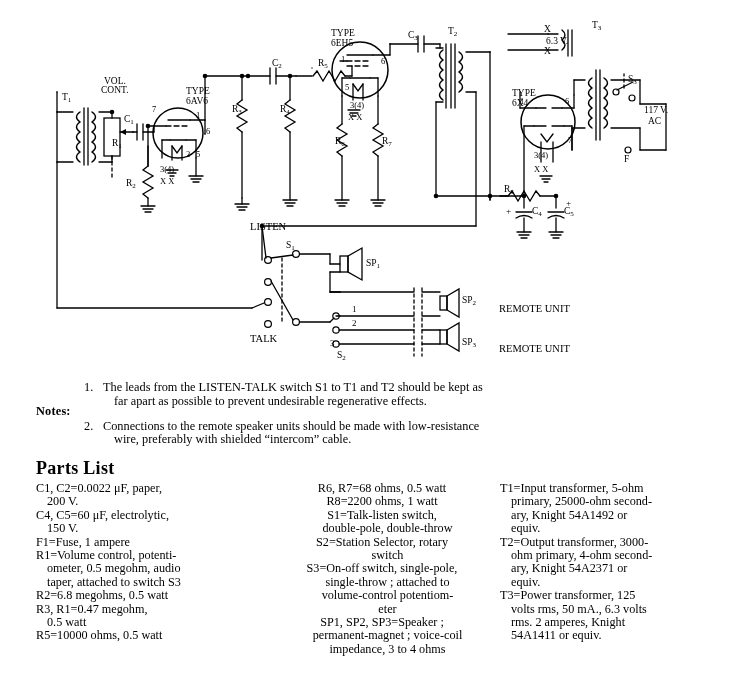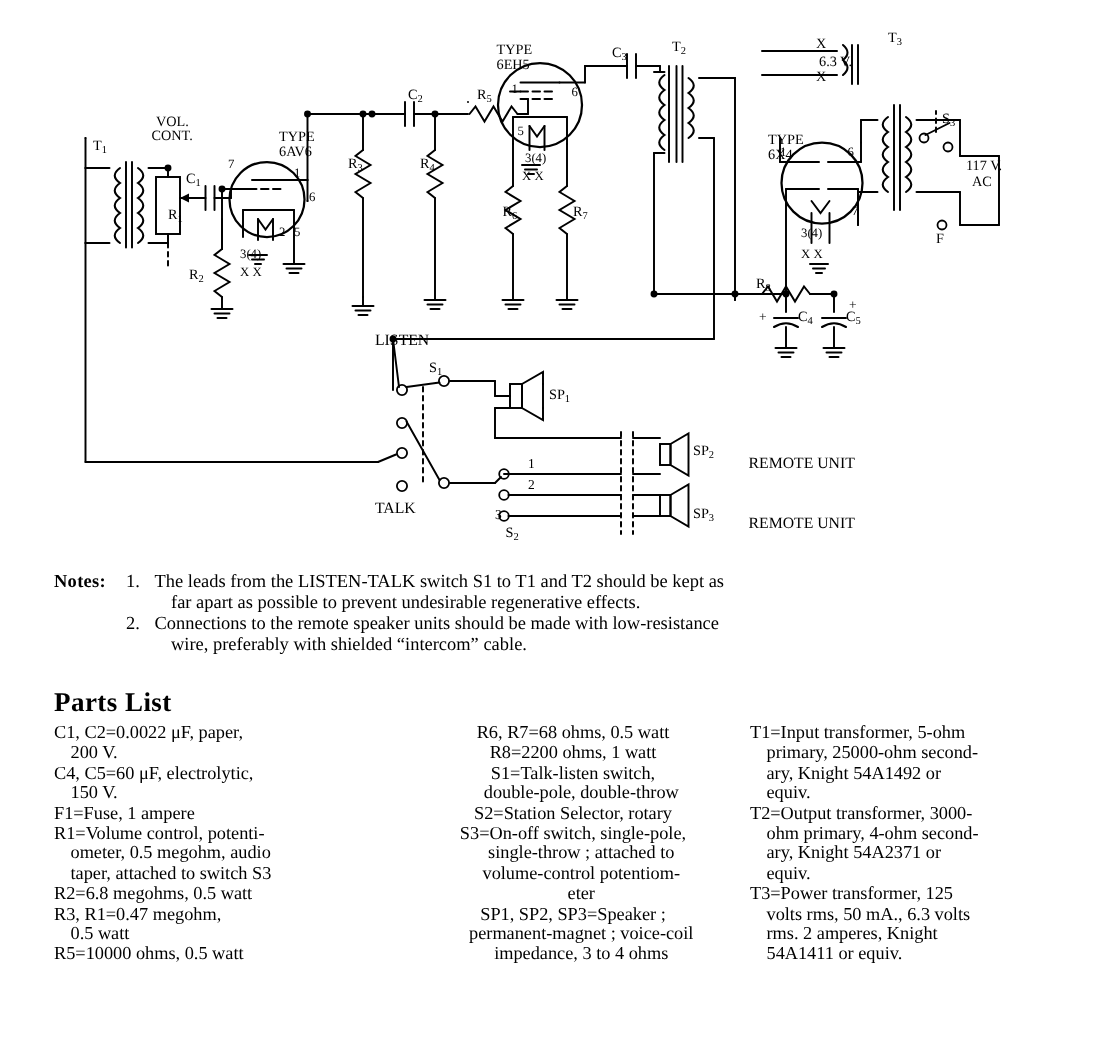--- a/index.html
+++ b/index.html
@@ -38,20 +38,21 @@
   .notes-row {
     display: flex;
     align-items: flex-start;
   }
   .notes-label {
     font-weight: bold;
     width: 48px;
     flex: 0 0 48px;
     font-size: 12.3px;
     letter-spacing: 0.2px;
+    margin-top: 24px;
   }
   .notes-num {
     width: 19px;
     flex: 0 0 19px;
   }
   .notes-body {
     flex: 1 1 auto;
   }
   .notes-row.second {
     margin-top: 1px;
@@ -553,20 +554,21 @@
       </div>
       <div class="part-item">
         <span>R8=2200 ohms, 1 watt</span>
       </div>
       <div class="part-item">
         <span>S1=Talk-listen switch,</span>
         <span class="cont">double-pole, double-throw</span>
       </div>
       <div class="part-item">
         <span>S2=Station Selector, rotary</span>
+        <span class="cont">switch</span>
       </div>
       <div class="part-item">
         <span>S3=On-off switch, single-pole,</span>
         <span class="cont">single-throw ; attached to</span>
         <span class="cont">volume-control potentiom-</span>
         <span class="cont">eter</span>
       </div>
       <div class="part-item">
         <span>SP1, SP2, SP3=Speaker ;</span>
         <span class="cont">permanent-magnet ; voice-coil</span>

